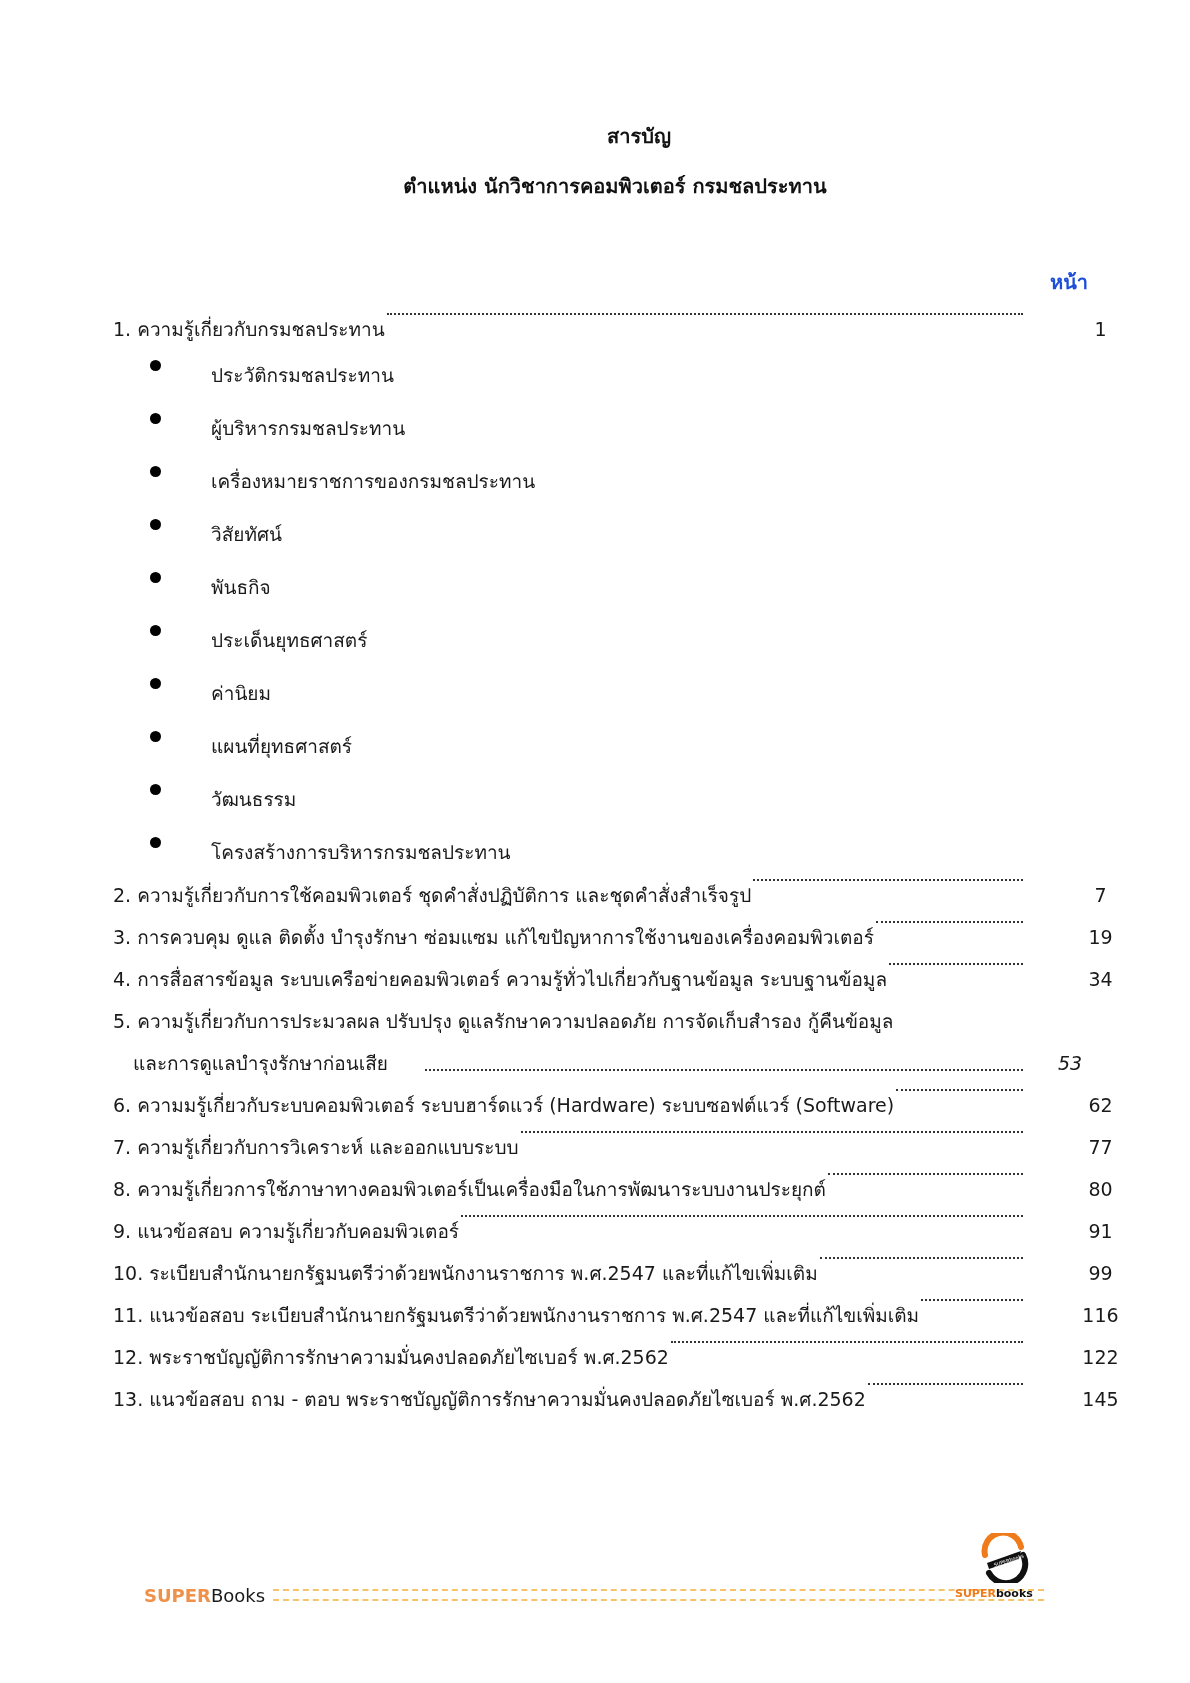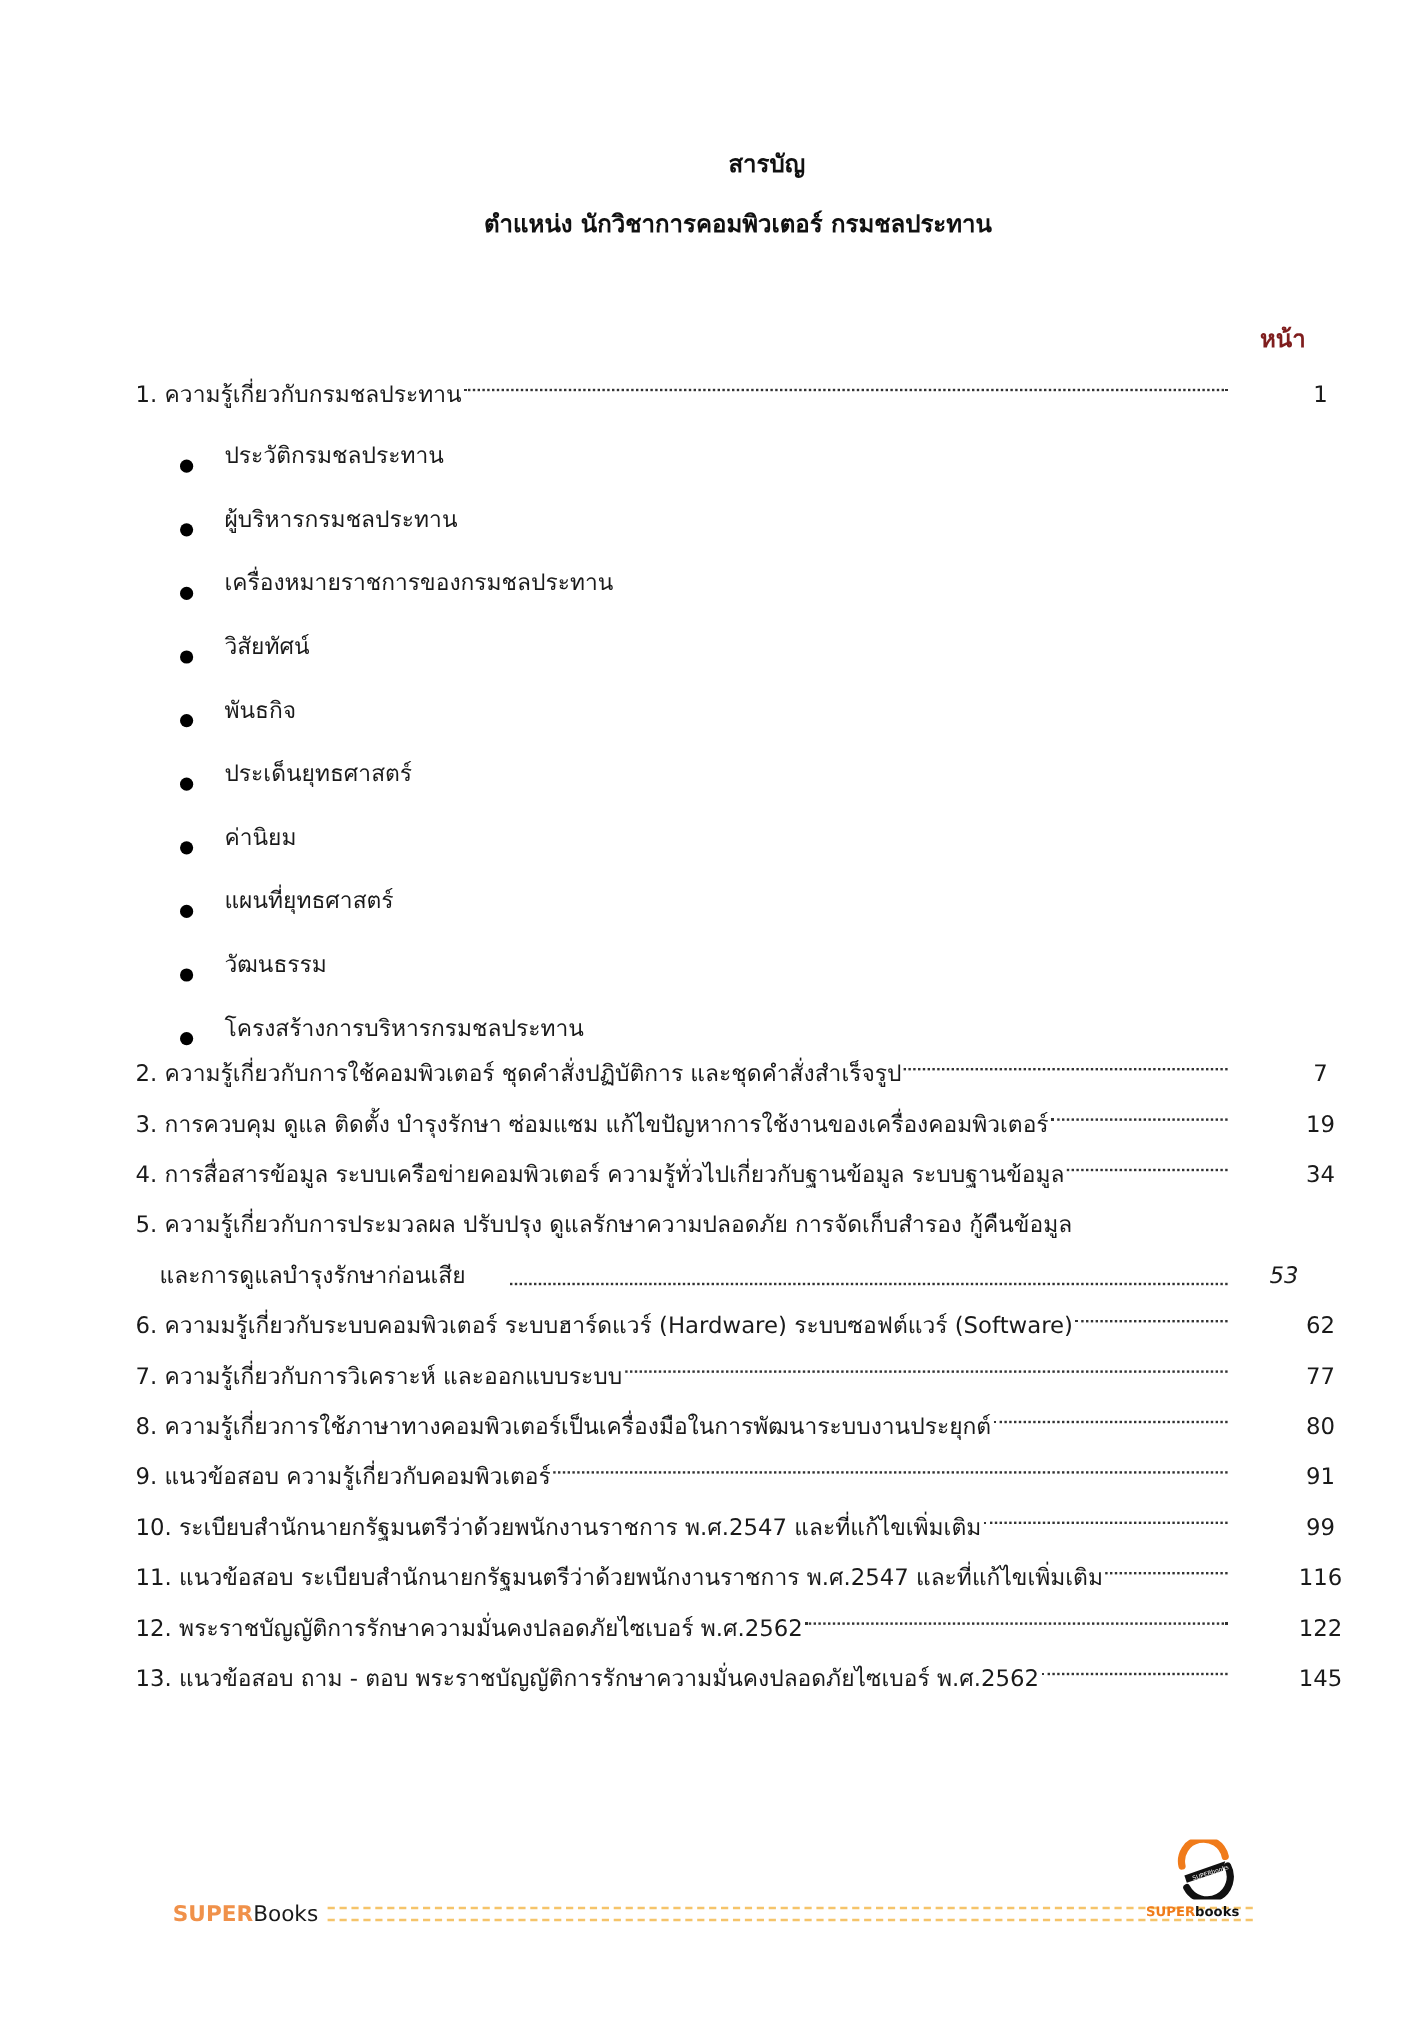--- a/index.html
+++ b/index.html
@@ -9,39 +9,39 @@
       color: #1a1a1a;
     }
     .title {
       position: absolute; left: 0; width: 1190px; text-align: center;
       font-weight: bold; font-size: 20px; color: #111;
     }
     .title.t1 { top: 120px; padding-left: 44px; }
     .title.t2 { top: 170px; margin-left: 20px; }
     .page-col-head {
       position: absolute; top: 266px; left: 1050px;
-      font-weight: bold; font-size: 20px; color: #7f1d1d;
+      font-weight: bold; font-size: 20px; color: #1d4ed8;
     }
     .toc-row {
       position: absolute; left: 113px; width: 912px; height: 34px;
-      display: flex; align-items: center; font-size: 19px; line-height: 34px;
+      display: flex; align-items: flex-start; font-size: 19px; line-height: 34px;
       white-space: nowrap;
     }
     .toc-row .label { flex: 0 0 auto; }
     .toc-row .leader {
       flex: 1 1 auto; overflow: hidden; margin: 0 2px 9px 2px;
       border-bottom: 2px dotted #333; height: 1px;
     }
     .toc-row .page {
       position: absolute; left: 945px; width: 85px; text-align: center;
       font-size: 19px;
     }
     .bullet-row {
-      position: absolute; left: 150px; height: 34px; display: flex; align-items: flex-end;
-      font-size: 19px; white-space: nowrap;
+      position: absolute; left: 150px; height: 34px; display: flex; align-items: flex-start;
+      font-size: 19px; white-space: nowrap; gap: 24px;
     }
     .bullet-row .dot {
       width: 11px; height: 11px; border-radius: 50%; background: #000;
       margin-right: 26px;
     }
     .cont-row {
       position: absolute; left: 133px; width: 892px; height: 34px;
       display: flex; align-items: flex-end; font-size: 19px; line-height: 34px; white-space: nowrap; gap: 35px;
     }
     .cont-row .leader {

